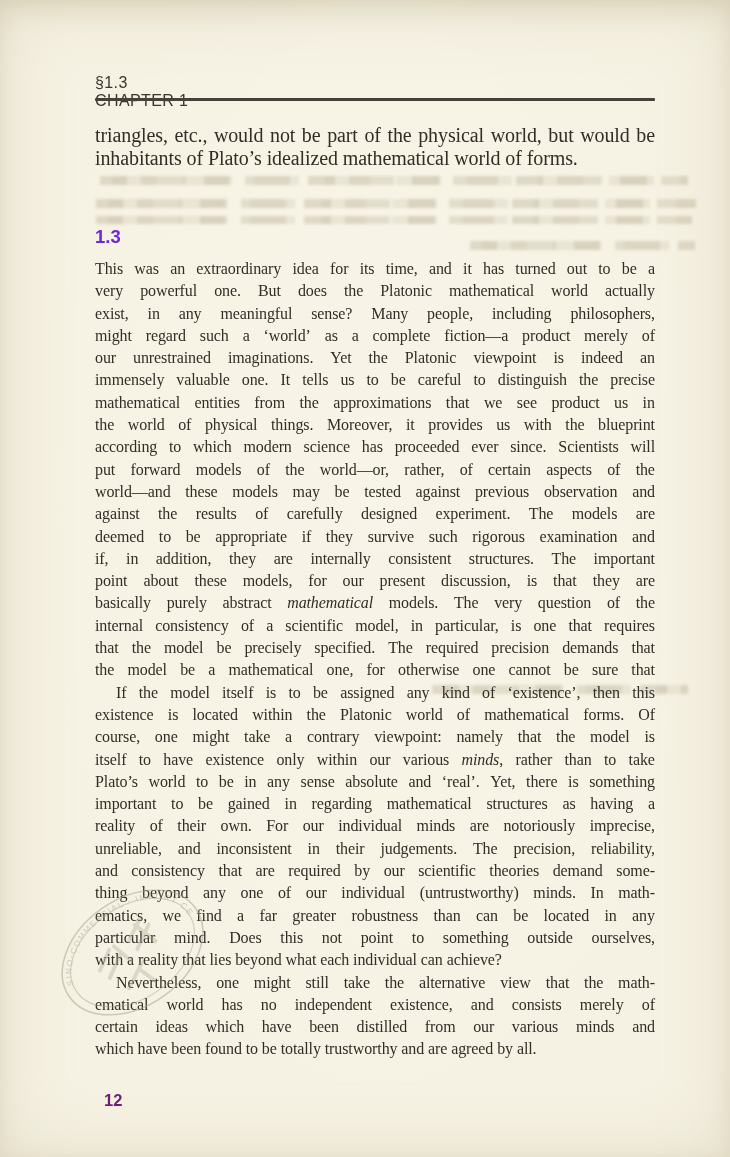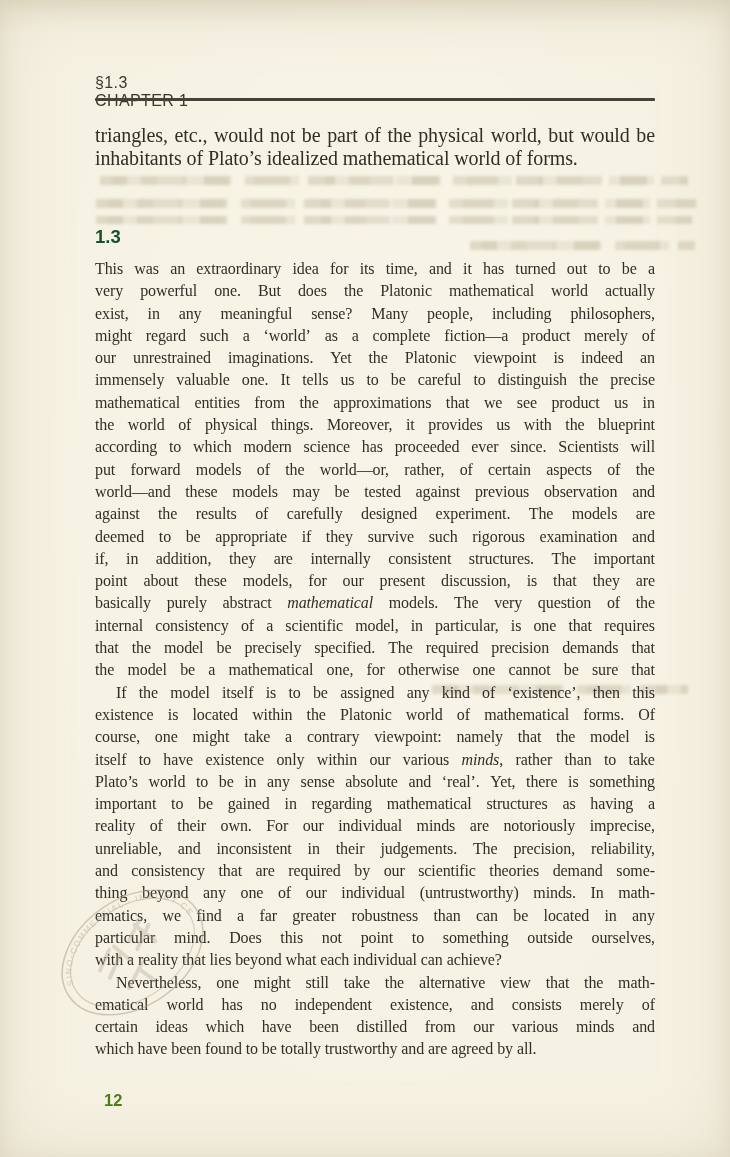--- a/index.html
+++ b/index.html
@@ -26,38 +26,38 @@
     position:absolute;left:95px;top:98px;width:560px;height:2.5px;
     background:#45423a;border-radius:1px;
   }
   
   .intro-block{position:absolute;left:95px;top:124px;width:560px;}
   
   .section-heading{
     position:absolute;left:95px;top:226px;width:560px;
     display:flex;gap:9px;
     font-family:"Liberation Sans","DejaVu Sans",sans-serif;
-    font-weight:bold;font-size:18.5px;color:#14532d;
+    font-weight:bold;font-size:18.5px;color:#6d28d9;
   }
   
   .body-block{position:absolute;left:95px;top:258px;width:560px;}
   .text-line{
     line-height:22.3px;height:22.3px;
     font-size:16px;letter-spacing:-0.1px;color:#312e27;
     overflow:visible;white-space:nowrap;
   }
   .line-just{display:flex;justify-content:space-between;}
   .line-just span{flex:0 0 auto;}
   .line-last{display:block;}
   .intro-block .text-line{font-size:20px;line-height:23px;height:23px;}
   
   .page-number{
     position:absolute;left:104px;top:1091px;
     font-family:"Liberation Sans","DejaVu Sans",sans-serif;
-    font-weight:bold;font-size:16.5px;color:#4d7c0f;
+    font-weight:bold;font-size:16.5px;color:#701a75;
   }
   
   .bleed{
     position:absolute;height:9px;opacity:.5;filter:blur(1.6px);
     background:
       repeating-linear-gradient(90deg, rgba(158,147,115,.55) 0 27px, rgba(158,147,115,0) 27px 41px, rgba(158,147,115,.45) 41px 86px, rgba(158,147,115,0) 86px 104px),
       repeating-linear-gradient(90deg, rgba(158,147,115,0) 0 12px, rgba(158,147,115,.30) 12px 57px, rgba(158,147,115,0) 57px 71px);
   }
   .b1{left:100px;top:176px;width:588px;}
   .b2{left:96px;top:199px;width:600px;}

